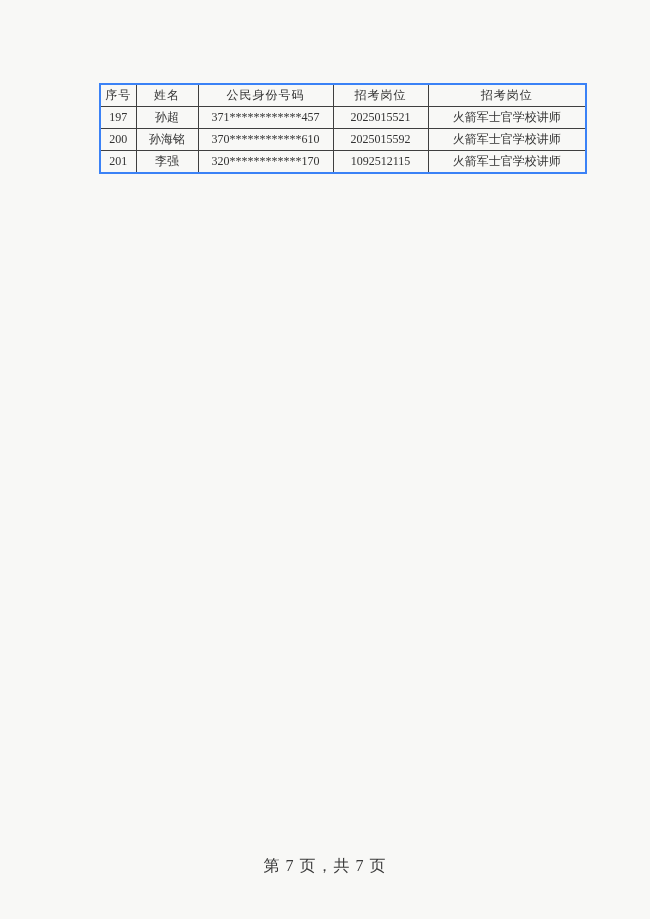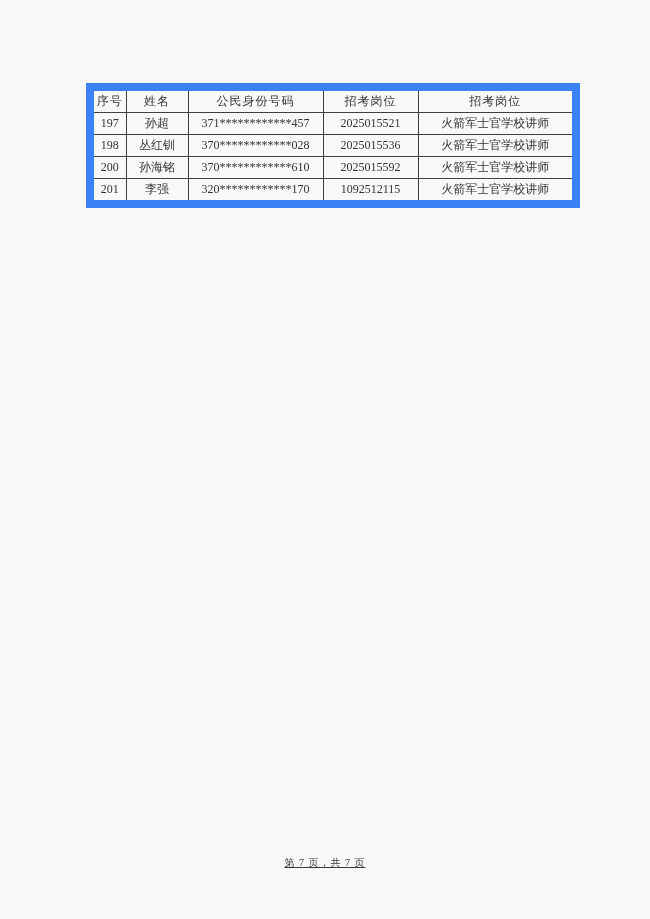--- a/index.html
+++ b/index.html
@@ -12,26 +12,26 @@
     position: relative;
     width: 650px;
     height: 919px;
     background: #f8f8f6;
     font-family: "Liberation Serif", "DejaVu Serif", serif;
     color: #333333;
     overflow: hidden;
   }
   table.roster {
     position: absolute;
-    left: 86px;
+    left: 99px;
     top: 83px;
     width: 486px;
     border-collapse: collapse;
     table-layout: fixed;
-    border: 8px solid #3b82f6;
+    border: 2px solid #3b82f6;
   }
   table.roster th,
   table.roster td {
     border: 1px solid #3f3f3f;
     height: 21px;
     padding: 0 2px;
     text-align: center;
     vertical-align: middle;
     font-size: 12px;
     font-weight: normal;
@@ -46,24 +46,23 @@
   col.c-name    { width: 62px; }
   col.c-id      { width: 135px; }
   col.c-code    { width: 95px; }
   col.c-post    { width: 158px; }
   .footer {
     position: absolute;
     left: 0;
     top: 856px;
     width: 100%;
     text-align: center;
-    font-size: 10px;
+    font-size: 16px;
     letter-spacing: 1px;
     color: #3a3a3a;
-    text-decoration: underline;
   }
 </style>
 </head>
 <body>
 
 <div class="page">
 
   <table class="roster">
     <colgroup>
       <col class="c-index">
@@ -83,27 +82,20 @@
     </thead>
     <tbody id="table-body">
         <tr>
           <td>197</td>
           <td>孙超</td>
           <td>371************457</td>
           <td>2025015521</td>
           <td>火箭军士官学校讲师</td>
         </tr>
         <tr>
-          <td>198</td>
-          <td>丛红钏</td>
-          <td>370************028</td>
-          <td>2025015536</td>
-          <td>火箭军士官学校讲师</td>
-        </tr>
-        <tr>
           <td>200</td>
           <td>孙海铭</td>
           <td>370************610</td>
           <td>2025015592</td>
           <td>火箭军士官学校讲师</td>
         </tr>
         <tr>
           <td>201</td>
           <td>李强</td>
           <td>320************170</td>

